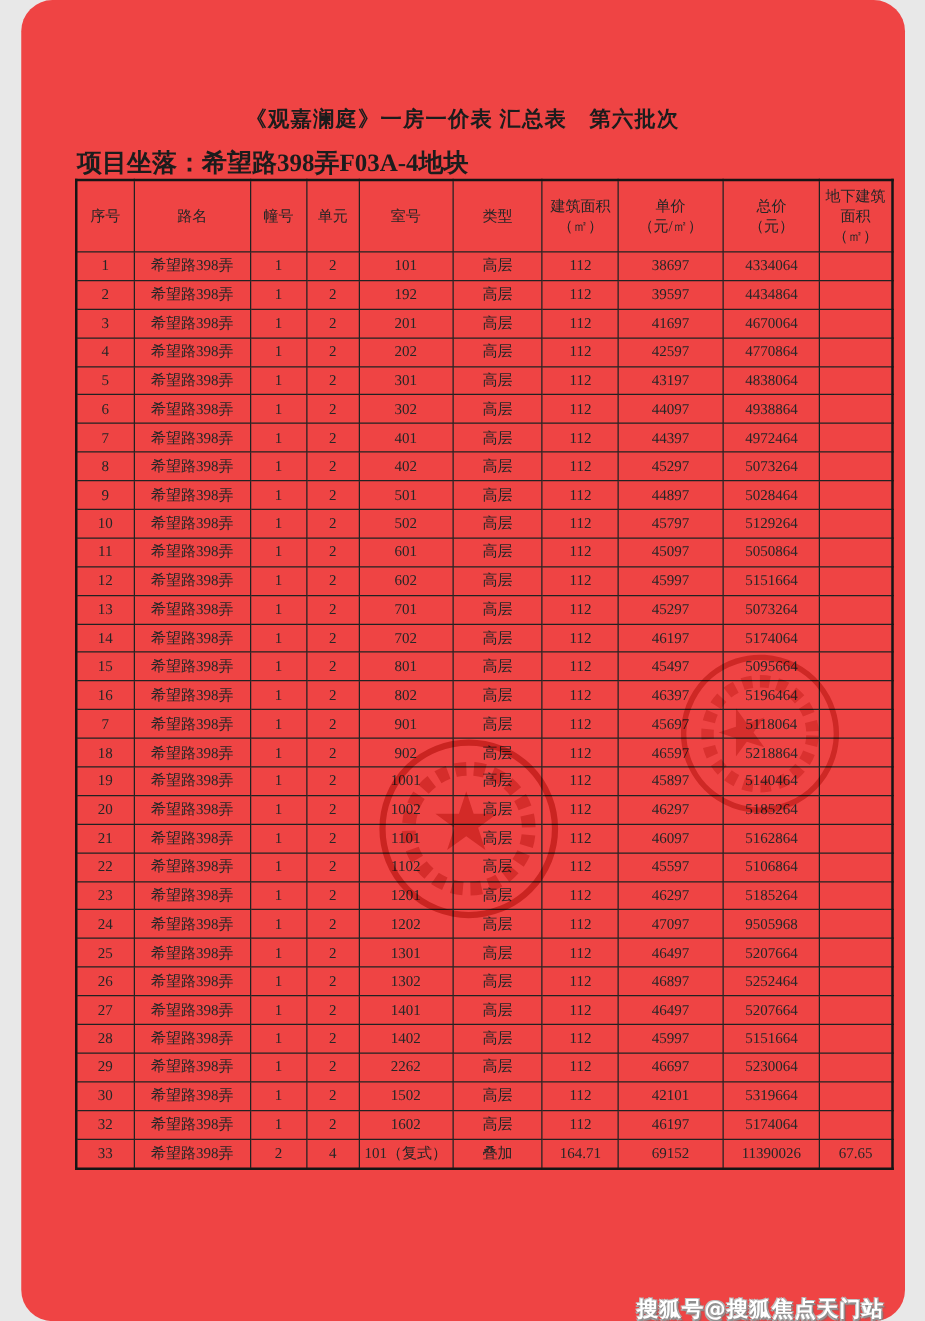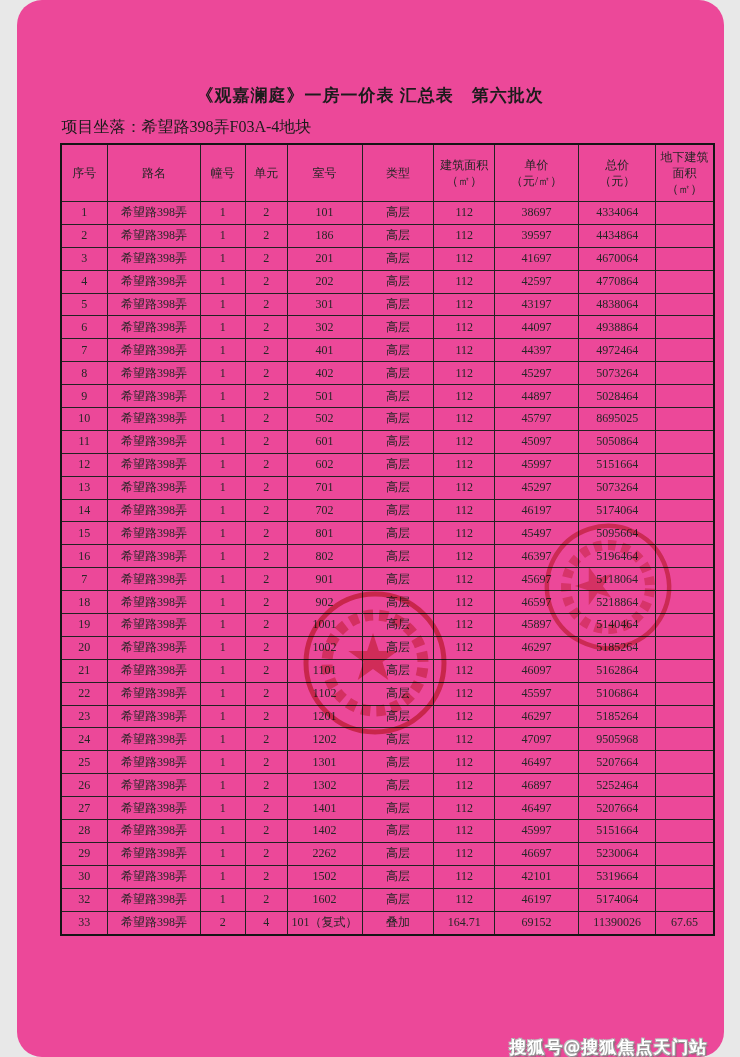--- a/index.html
+++ b/index.html
@@ -1,43 +1,43 @@
 <!DOCTYPE html>
 <html><head>
 <meta charset="utf-8">
 <style>
   html,body { margin:0; padding:0; background:#e8e8e8; }
   .page {
     position: relative;
     width: 707px;
     height: 1057px;
     margin: 0 auto;
-    background: #ec4899;
+    background: #ef4444;
     overflow: hidden;
     font-family: "Liberation Serif", "DejaVu Serif", serif;
     color: #222;
     border-radius: 25px;
   }
   .doc-title {
     position: absolute;
     top: 84px;
     left: 0;
     width: 100%;
     text-align: center;
     font-size: 17px;
     font-weight: bold;
     letter-spacing: 1px;
     color: #1c1c1c;
   }
   .doc-subtitle {
     position: absolute;
     top: 117px;
     left: 45px;
-    font-size: 16px;
-    font-weight: normal;
+    font-size: 20px;
+    font-weight: bold;
     color: #1c1c1c;
   }
   table.price-table {
     position: absolute;
     top: 143px;
     left: 43px;
     width: 655px;
     border-collapse: collapse;
     table-layout: fixed;
     border: 2px solid #151515;
@@ -132,21 +132,21 @@
           <td>112</td>
           <td>38697</td>
           <td>4334064</td>
           <td></td>
         </tr>
         <tr>
           <td>2</td>
           <td>希望路398弄</td>
           <td>1</td>
           <td>2</td>
-          <td>186</td>
+          <td>192</td>
           <td>高层</td>
           <td>112</td>
           <td>39597</td>
           <td>4434864</td>
           <td></td>
         </tr>
         <tr>
           <td>3</td>
           <td>希望路398弄</td>
           <td>1</td>
@@ -232,21 +232,21 @@
         </tr>
         <tr>
           <td>10</td>
           <td>希望路398弄</td>
           <td>1</td>
           <td>2</td>
           <td>502</td>
           <td>高层</td>
           <td>112</td>
           <td>45797</td>
-          <td>8695025</td>
+          <td>5129264</td>
           <td></td>
         </tr>
         <tr>
           <td>11</td>
           <td>希望路398弄</td>
           <td>1</td>
           <td>2</td>
           <td>601</td>
           <td>高层</td>
           <td>112</td>

